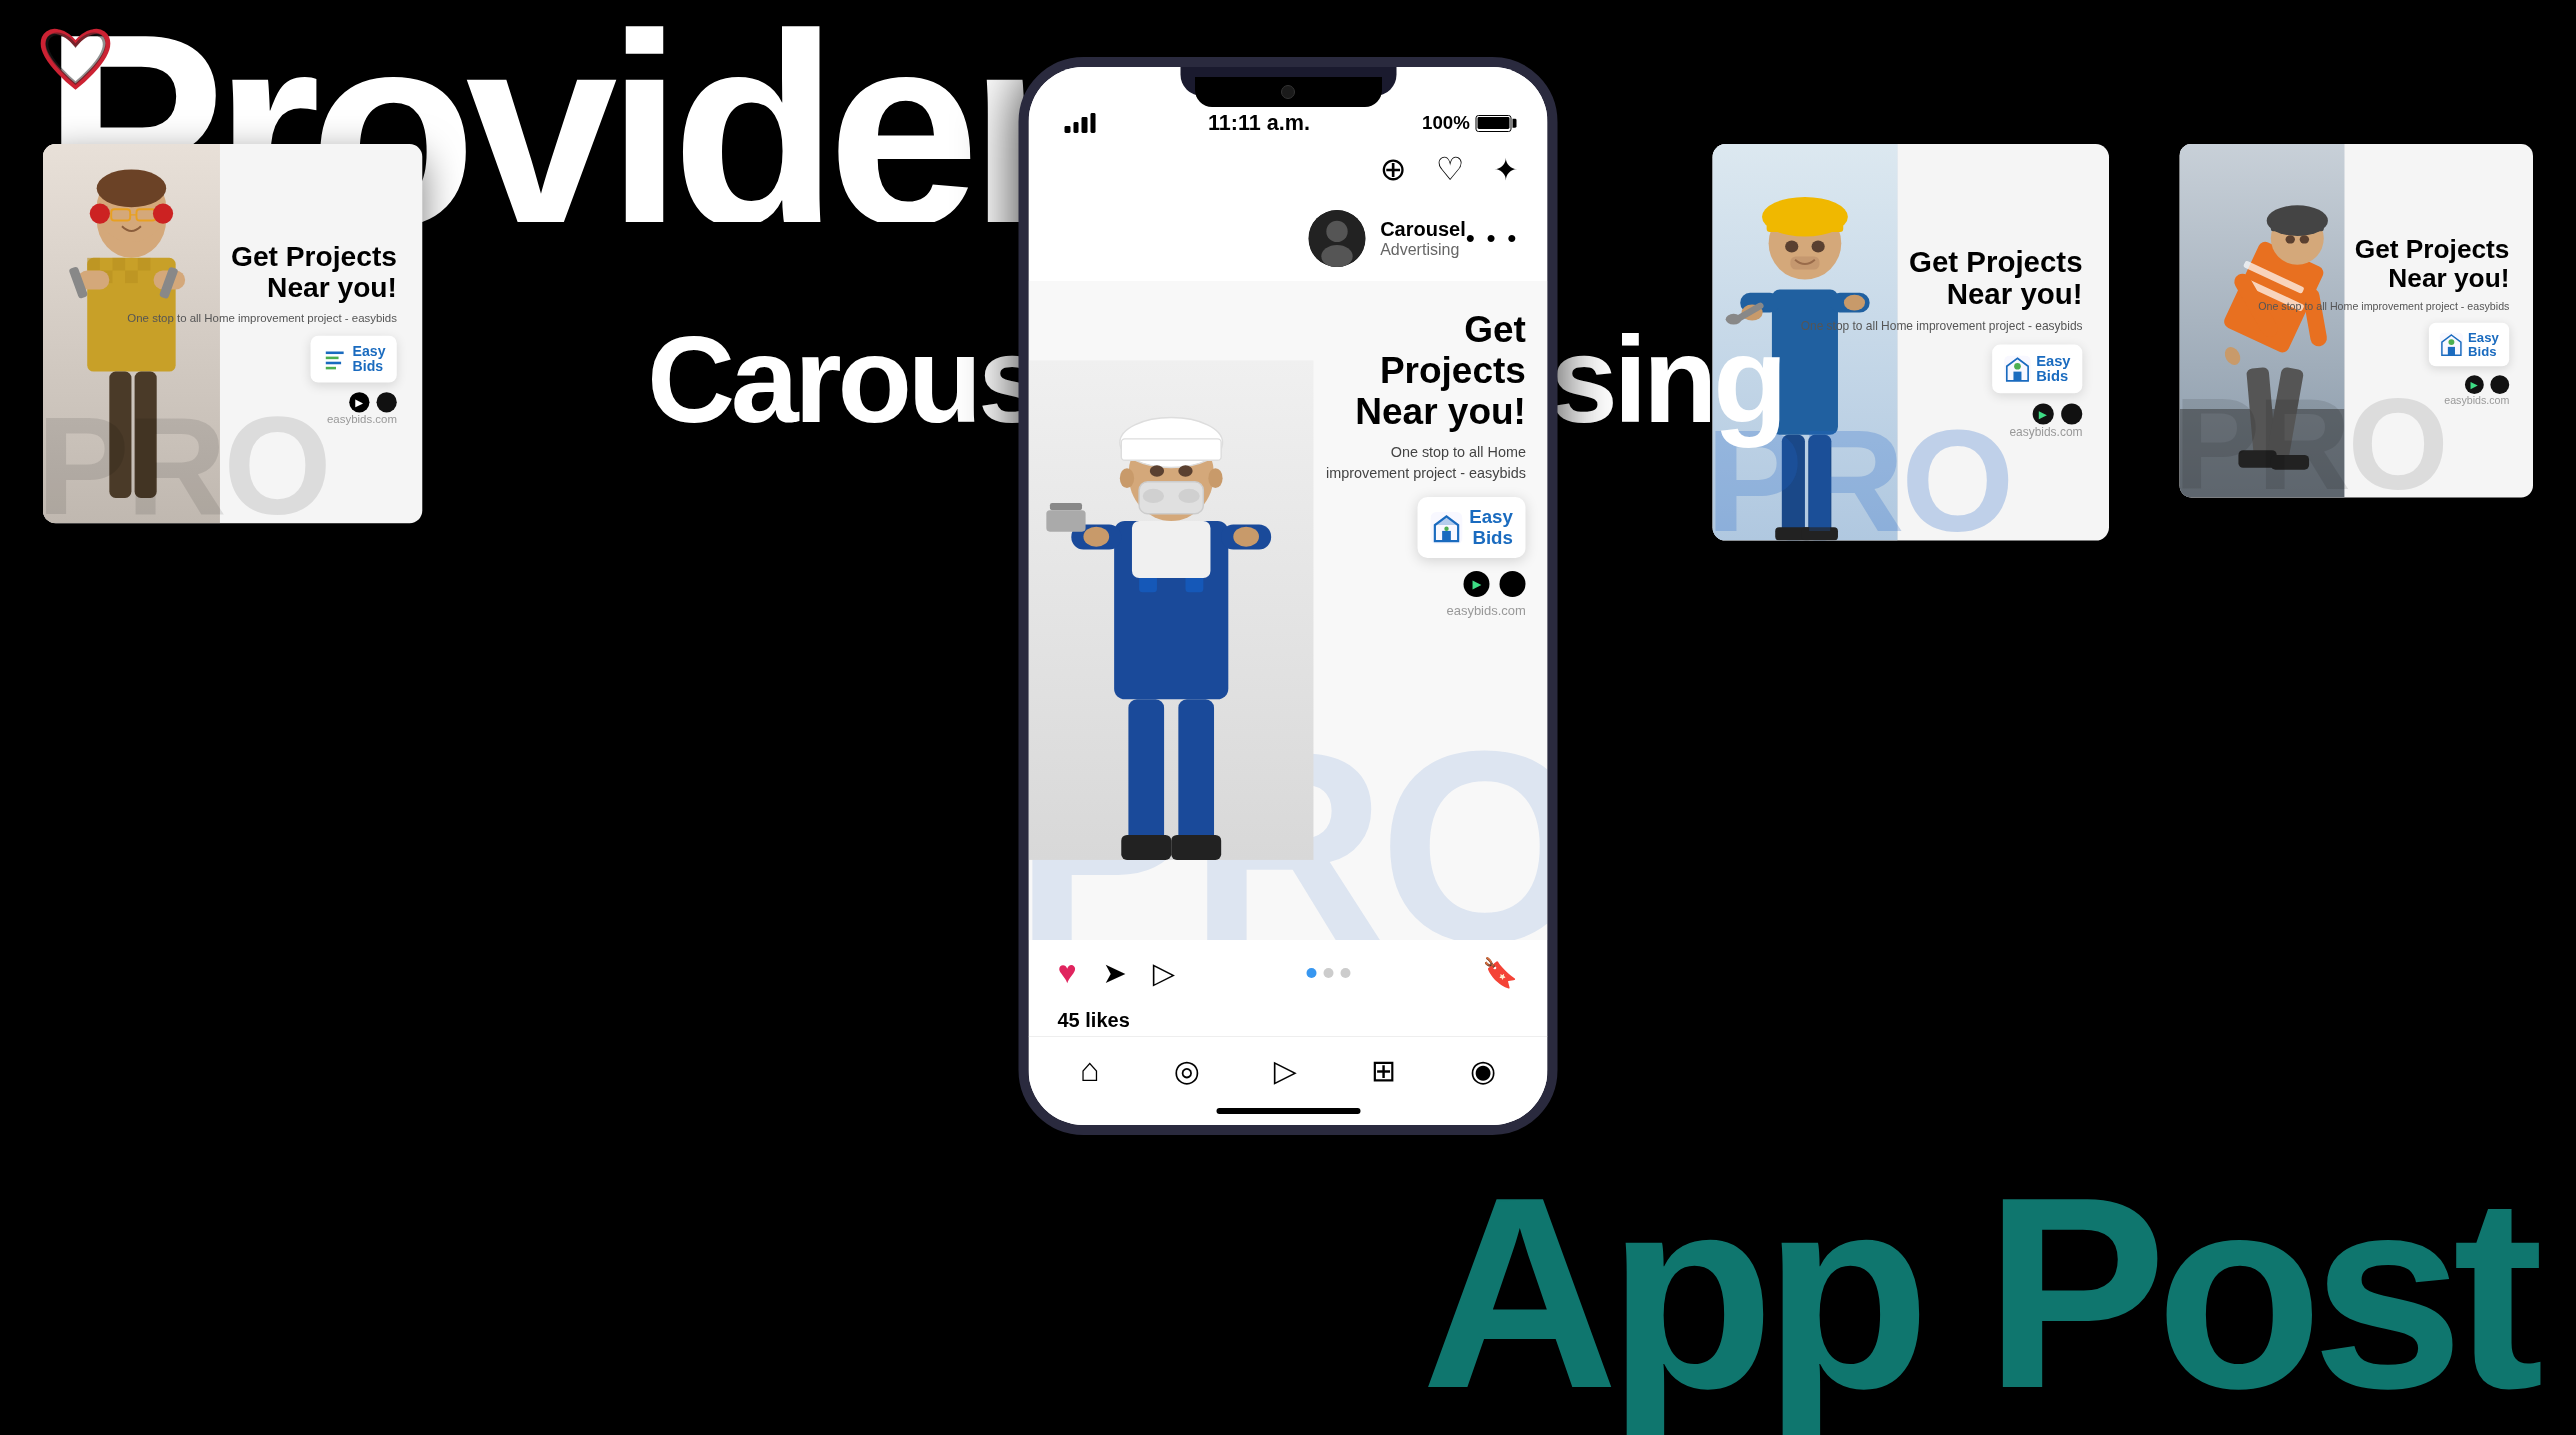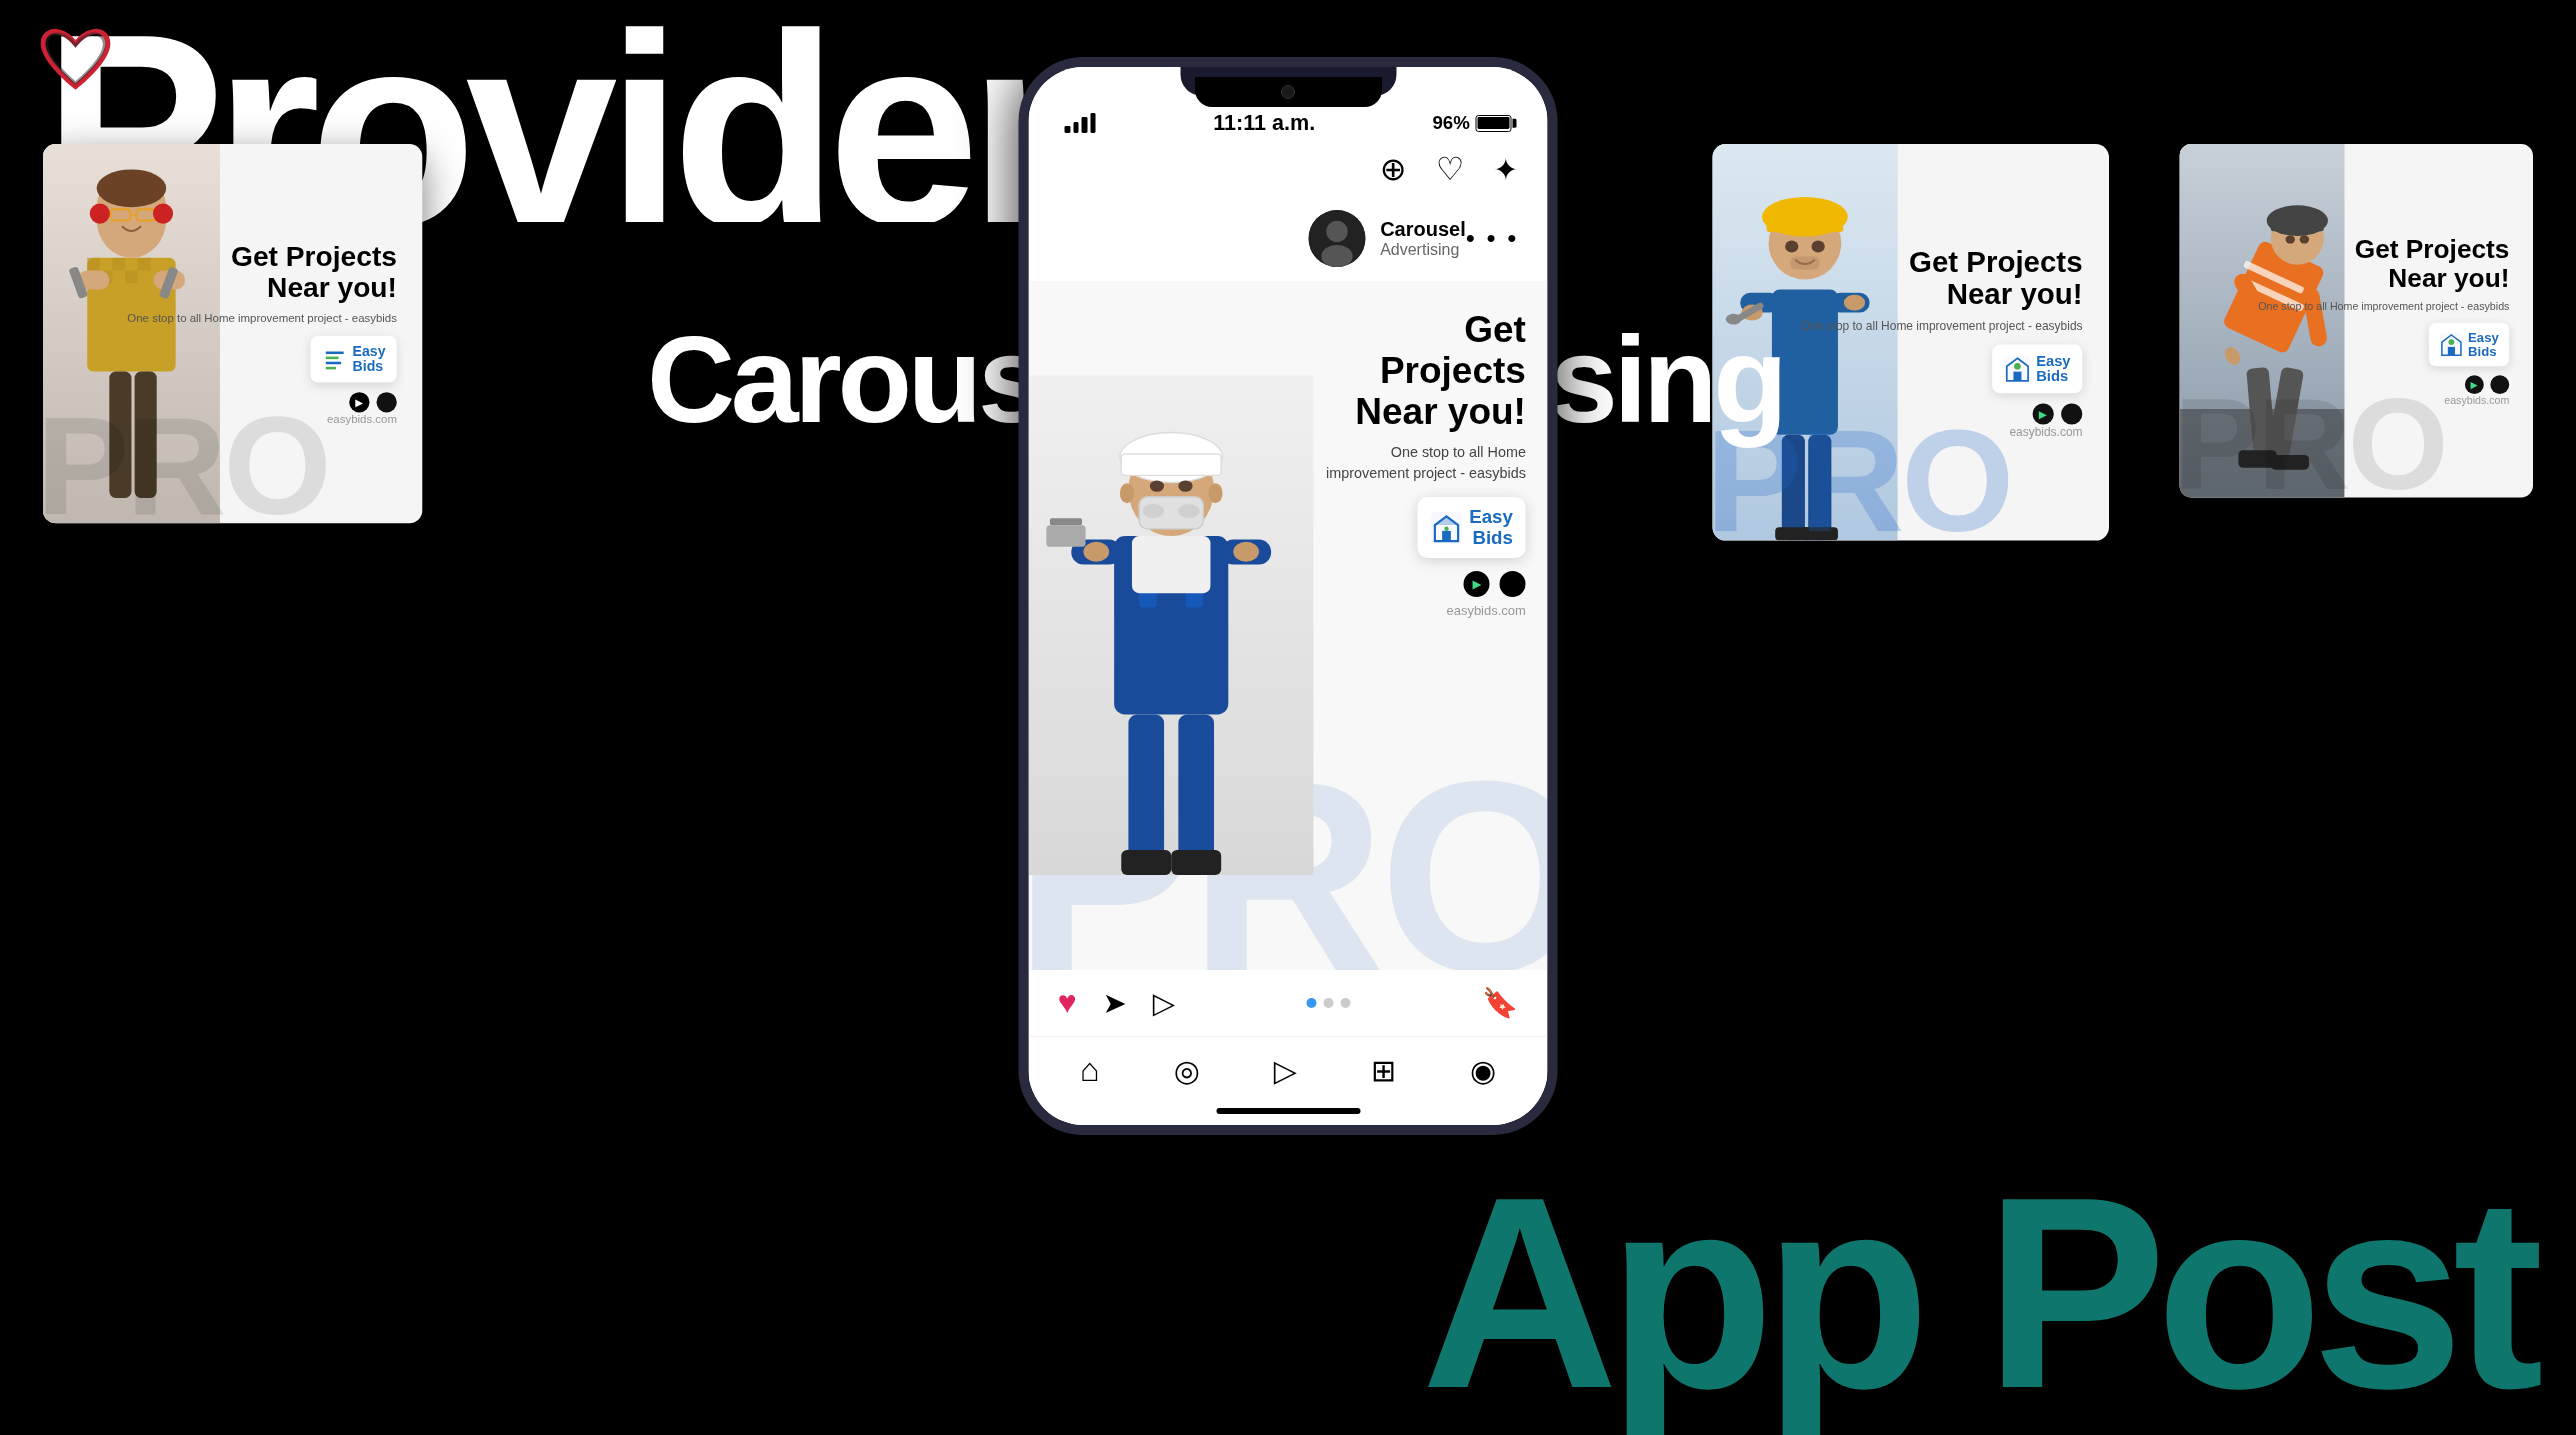--- a/index.html
+++ b/index.html
@@ -580,21 +580,21 @@
 
       <div class="status-bar">
         <div class="status-signal">
           <div class="signal-bar" style="height:7.2px;"></div>
           <div class="signal-bar" style="height:11.5px;"></div>
           <div class="signal-bar" style="height:16px;"></div>
           <div class="signal-bar" style="height:20px;"></div>
         </div>
         <div class="status-time">11:11 a.m.</div>
         <div class="status-battery">
-          <span>96%</span>
+          <span>100%</span>
           <div class="battery-icon">
             <div class="battery-fill"></div>
           </div>
         </div>
       </div>
 
       <div class="ig-top-icons">
         <span style="font-size:32px;color:#000;">⊕</span>
         <span style="font-size:32px;color:#000;">♡</span>
         <span style="font-size:30px;color:#000;">✦</span>
@@ -710,20 +710,21 @@
           <span class="action-icon" style="font-size:29px;">▷</span>
         </div>
         <div class="carousel-dots">
           <div class="carousel-dot"></div>
           <div class="carousel-dot inactive"></div>
           <div class="carousel-dot inactive"></div>
         </div>
         <span class="action-icon" style="font-size:29px;">🔖</span>
       </div>
 
+      <div class="likes-count">45 likes</div>
 
       <div class="ig-nav">
         <span class="nav-icon" style="font-size:33px;">⌂</span>
         <span class="nav-icon" style="font-size:30px;">◎</span>
         <span class="nav-icon" style="font-size:30px;">▷</span>
         <span class="nav-icon" style="font-size:30px;">⊞</span>
         <span class="nav-icon" style="font-size:30px;">◉</span>
       </div>
     </div>
 

